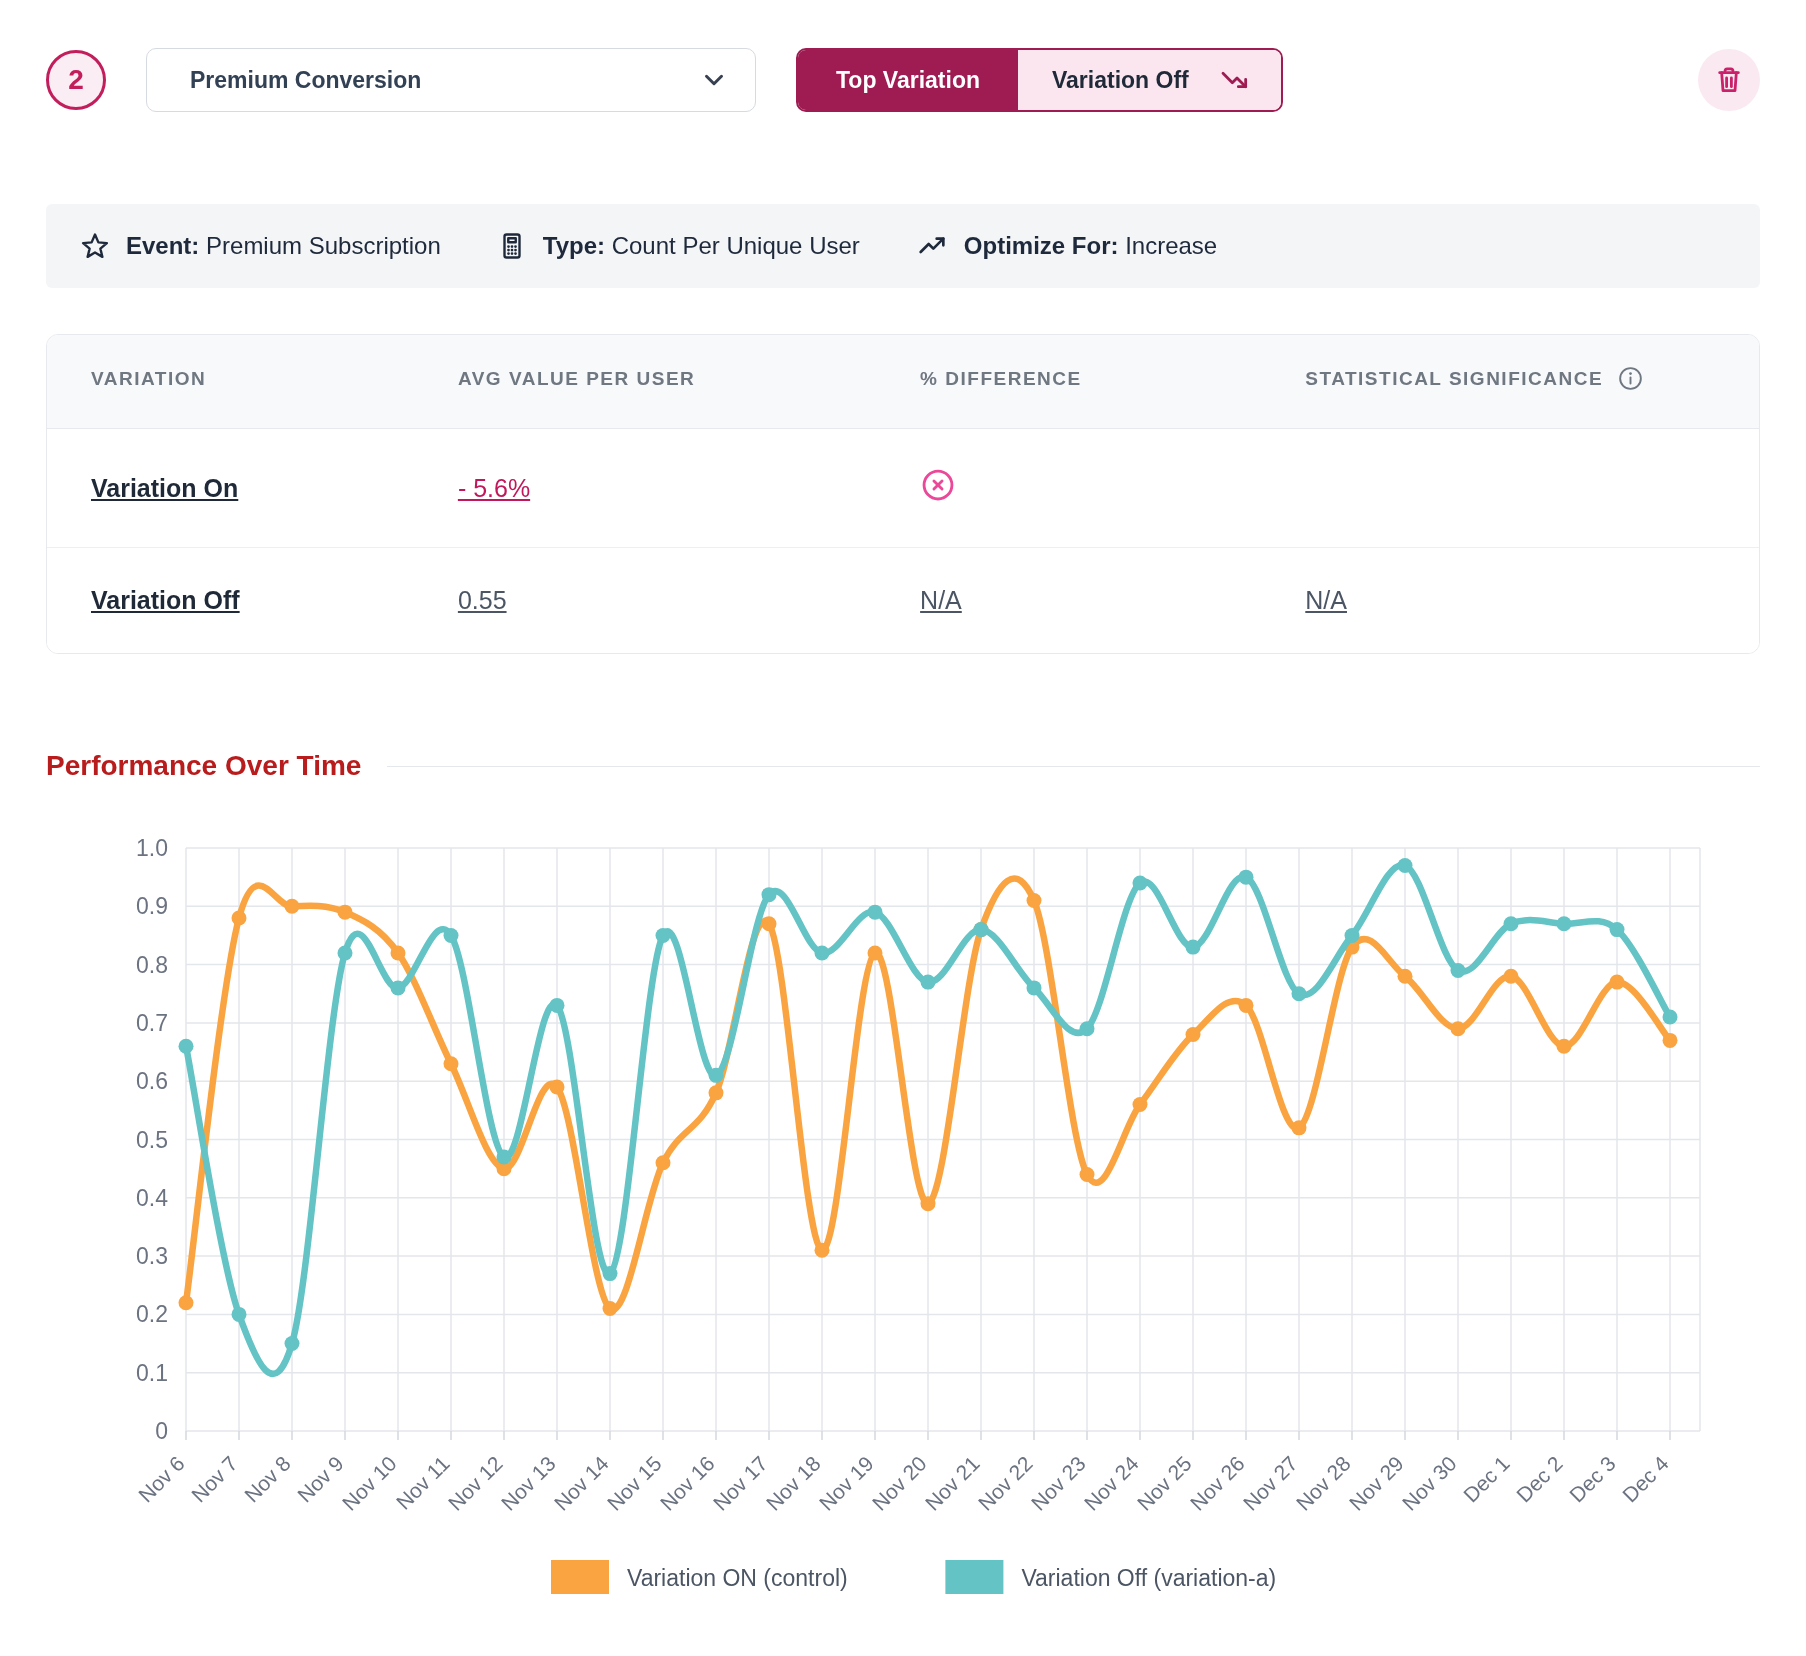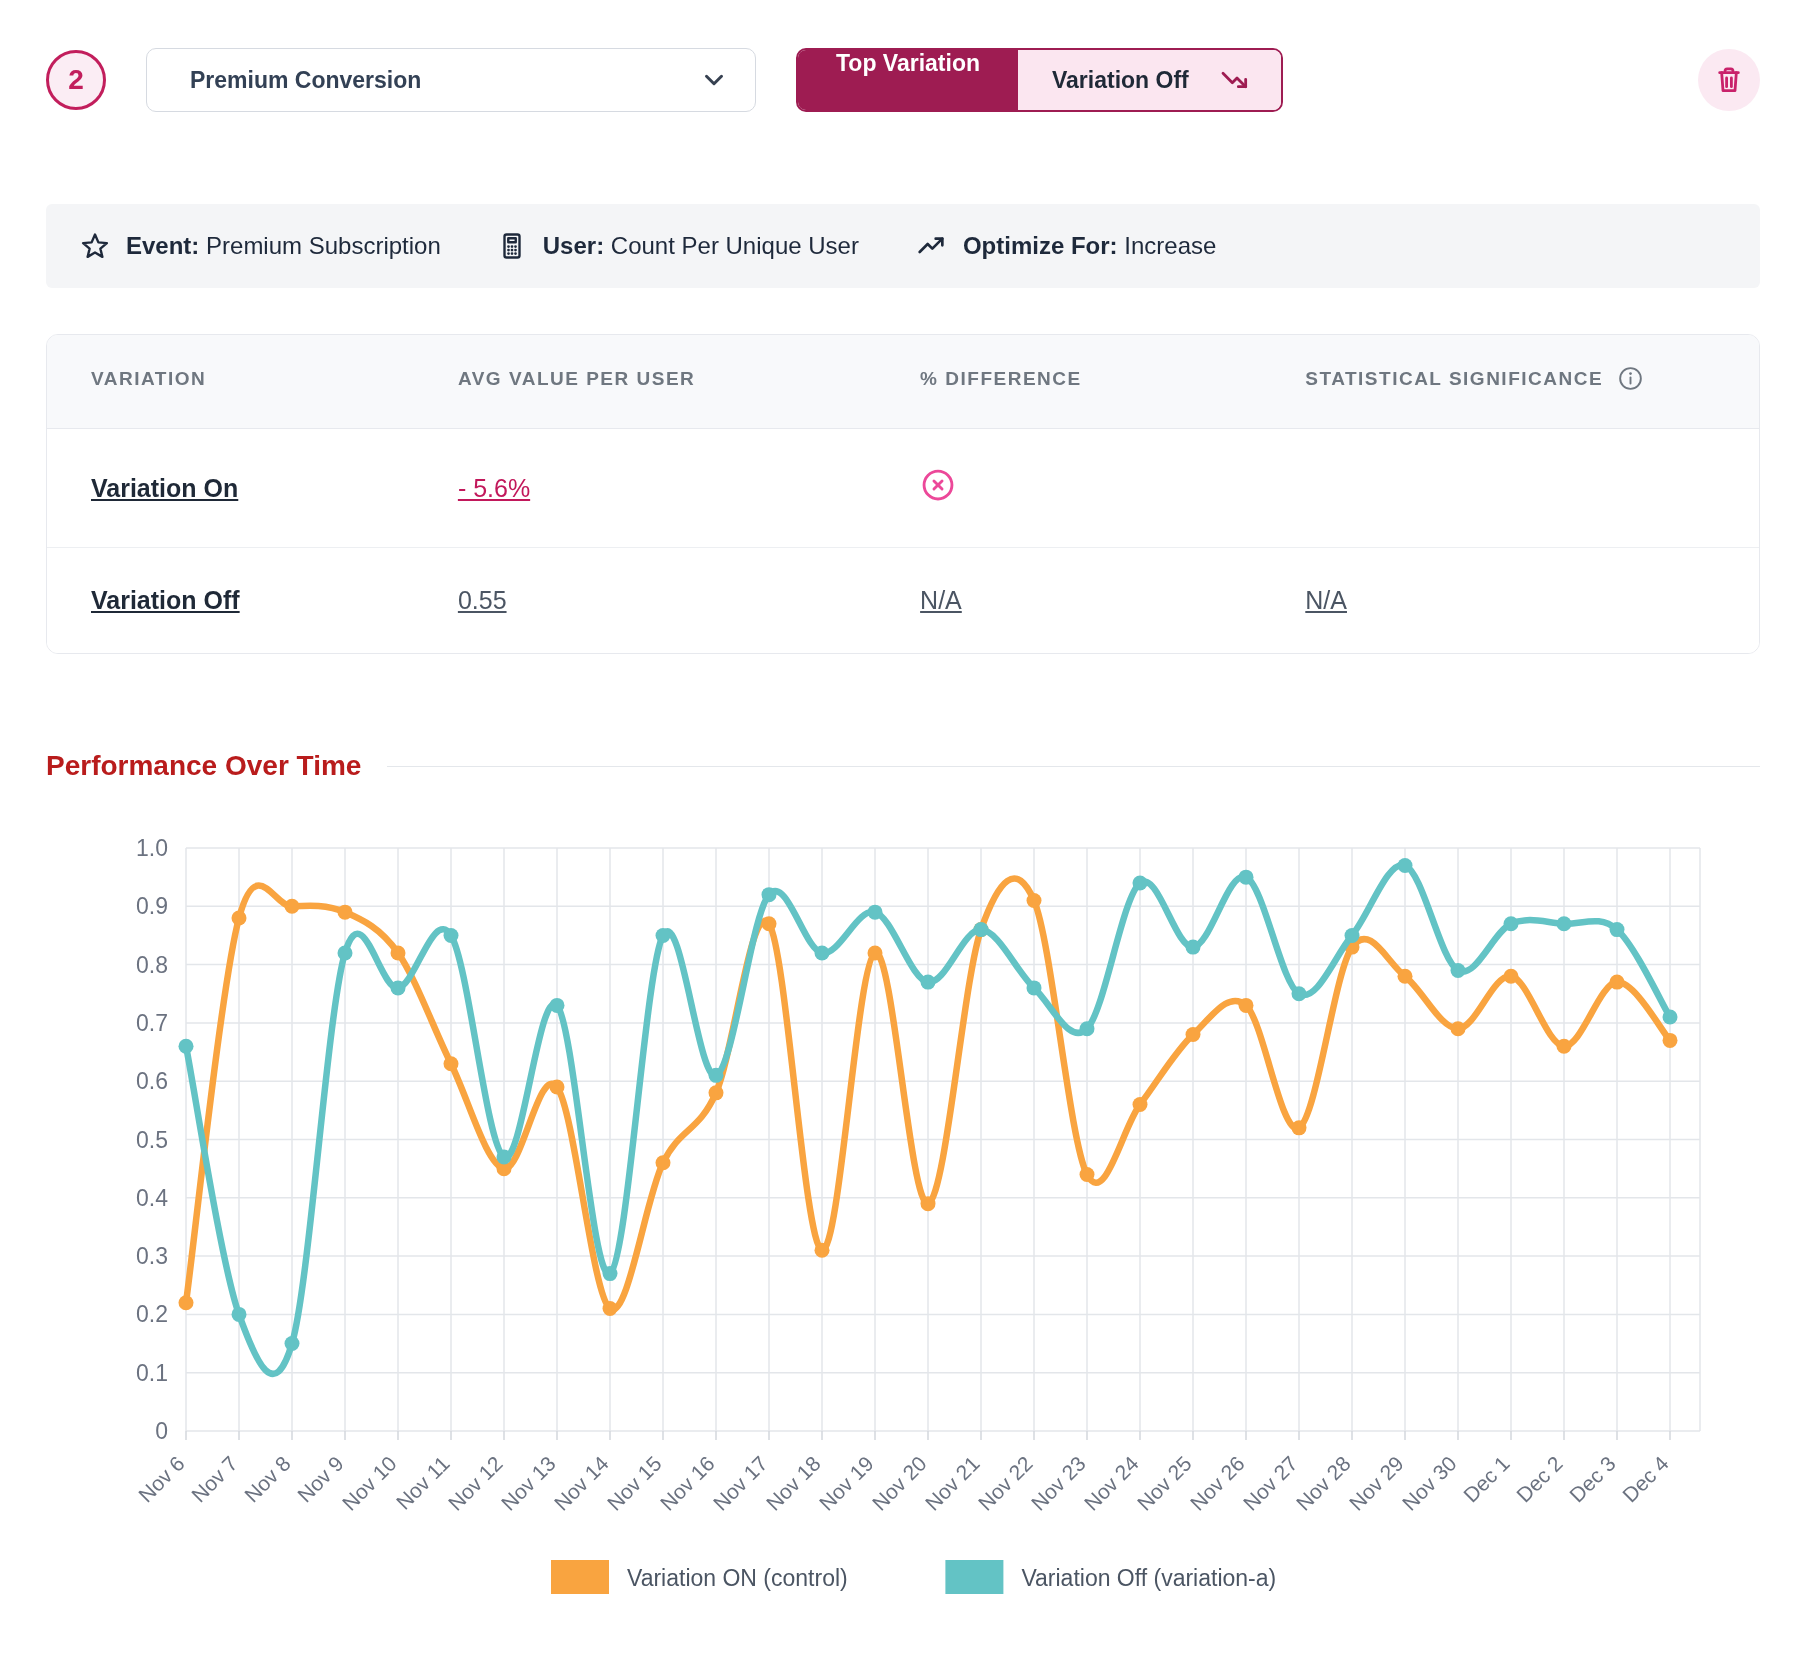--- a/index.html
+++ b/index.html
@@ -27,21 +27,21 @@
     display: flex; align-items: center; justify-content: space-between;
     padding: 0 26px 0 43px; cursor: pointer;
   }
   .metric-select .label { font-size: 23px; font-weight: 600; color: #334155; }
   .segmented {
     margin-left: 40px; height: 64px; display: flex; align-items: stretch;
     border: 2px solid #9e1c52; border-radius: 10px; overflow: hidden;
   }
   .seg-left {
     background: #9e1c52; color: #ffffff; font-size: 23px; font-weight: 600;
-    display: flex; align-items: flex-start; padding: 0 38px; cursor: pointer;
+    display: flex; align-items: center; padding: 0 38px; cursor: pointer;
   }
   .seg-right {
     background: #fbe6f0; color: #1f2937; font-size: 23px; font-weight: 600;
     display: flex; align-items: center; gap: 30px; padding: 0 30px 0 34px; cursor: pointer;
   }
   .delete-btn {
     margin-left: auto; width: 62px; height: 62px; border-radius: 50%;
     background: #fbe9f2; border: none; color: #c9226b;
     display: flex; align-items: center; justify-content: center; cursor: pointer;
   }
@@ -149,21 +149,21 @@
       <span class="txt"><b>Event:</b> <span>Premium Subscription</span></span>
     </div>
     <div class="info-item">
       <span class="info-icon-dark">
         <svg width="30" height="30" viewBox="0 0 24 24" fill="none" stroke="currentColor" stroke-width="1.9" stroke-linejoin="round">
             <rect x="6" y="2.8" width="12" height="18.4" rx="1.6"></rect>
             <rect x="9" y="5.8" width="6" height="3.2"></rect>
             <path d="M9.2 12.4h.01M12 12.4h.01M14.8 12.4h.01M9.2 15.2h.01M12 15.2h.01M14.8 15.2h.01M9.2 18h.01M12 18h.01M14.8 18h.01" stroke-linecap="round" stroke-width="2.2"></path>
           </svg>
       </span>
-      <span class="txt"><b>User:</b> <span>Count Per Unique User</span></span>
+      <span class="txt"><b>Type:</b> <span>Count Per Unique User</span></span>
     </div>
     <div class="info-item">
       <span class="info-icon-dark">
         <svg width="32" height="32" viewBox="0 0 24 24" fill="none" stroke="currentColor" stroke-width="2" stroke-linecap="round" stroke-linejoin="round">
             <polyline points="3.5 16.5 9.5 10.5 13 14 20.5 6.5"></polyline>
             <polyline points="15.5 6.5 20.5 6.5 20.5 11.5"></polyline>
           </svg>
       </span>
       <span class="txt"><b>Optimize For:</b> <span>Increase</span></span>
     </div>

